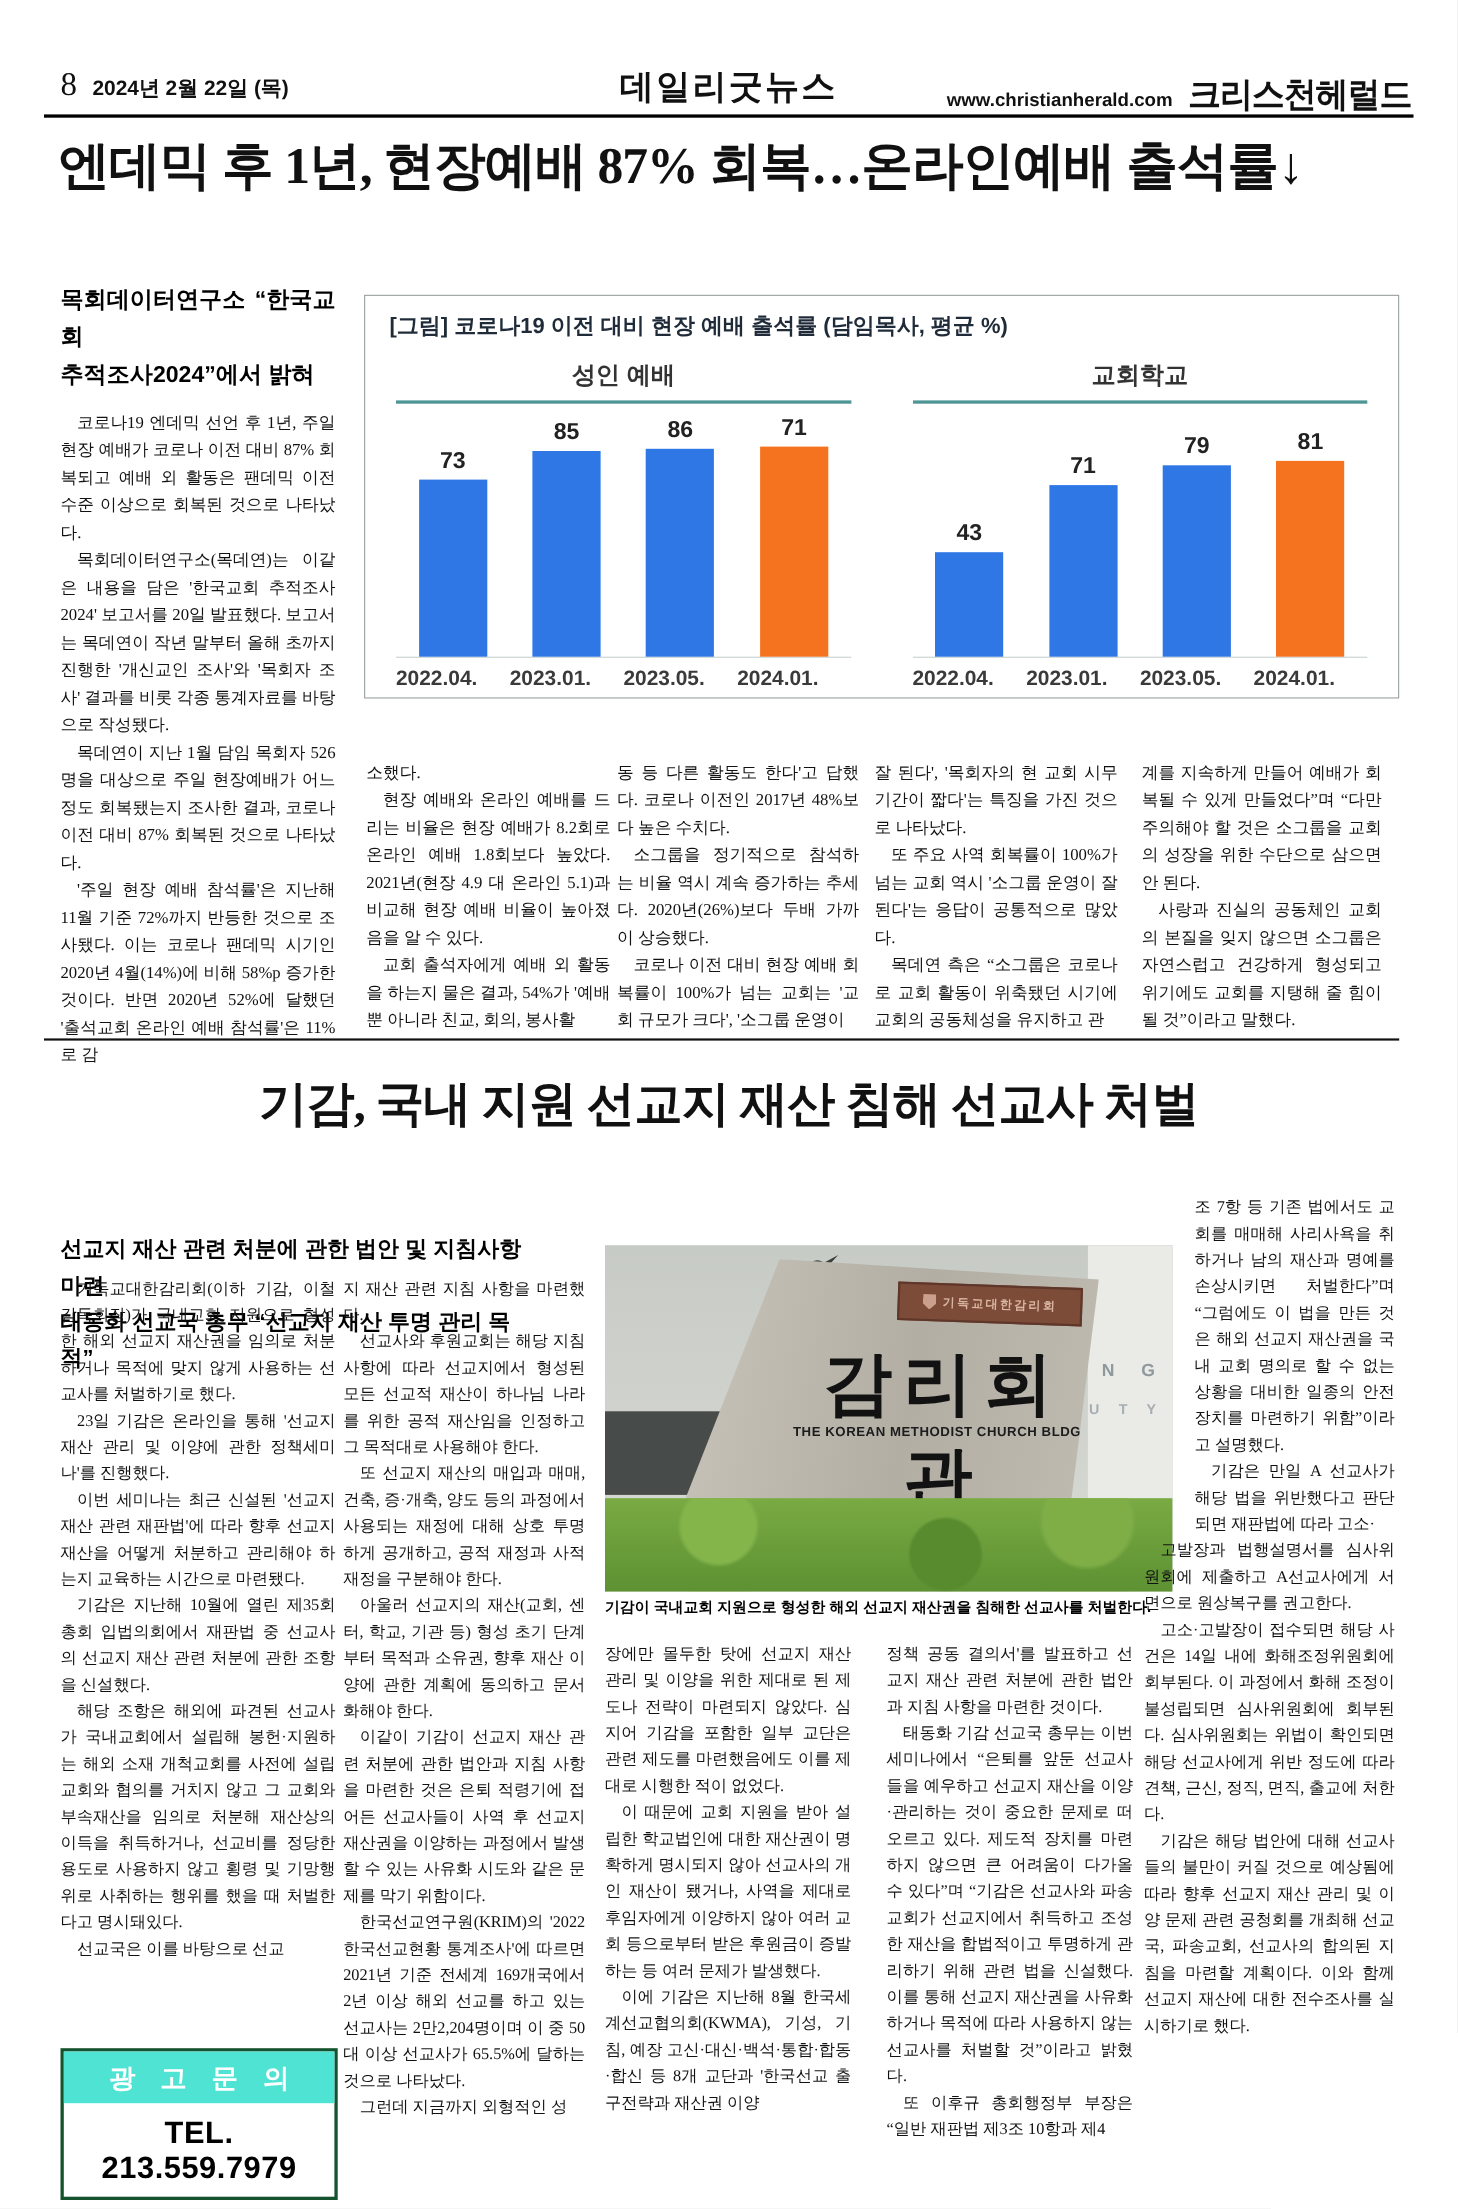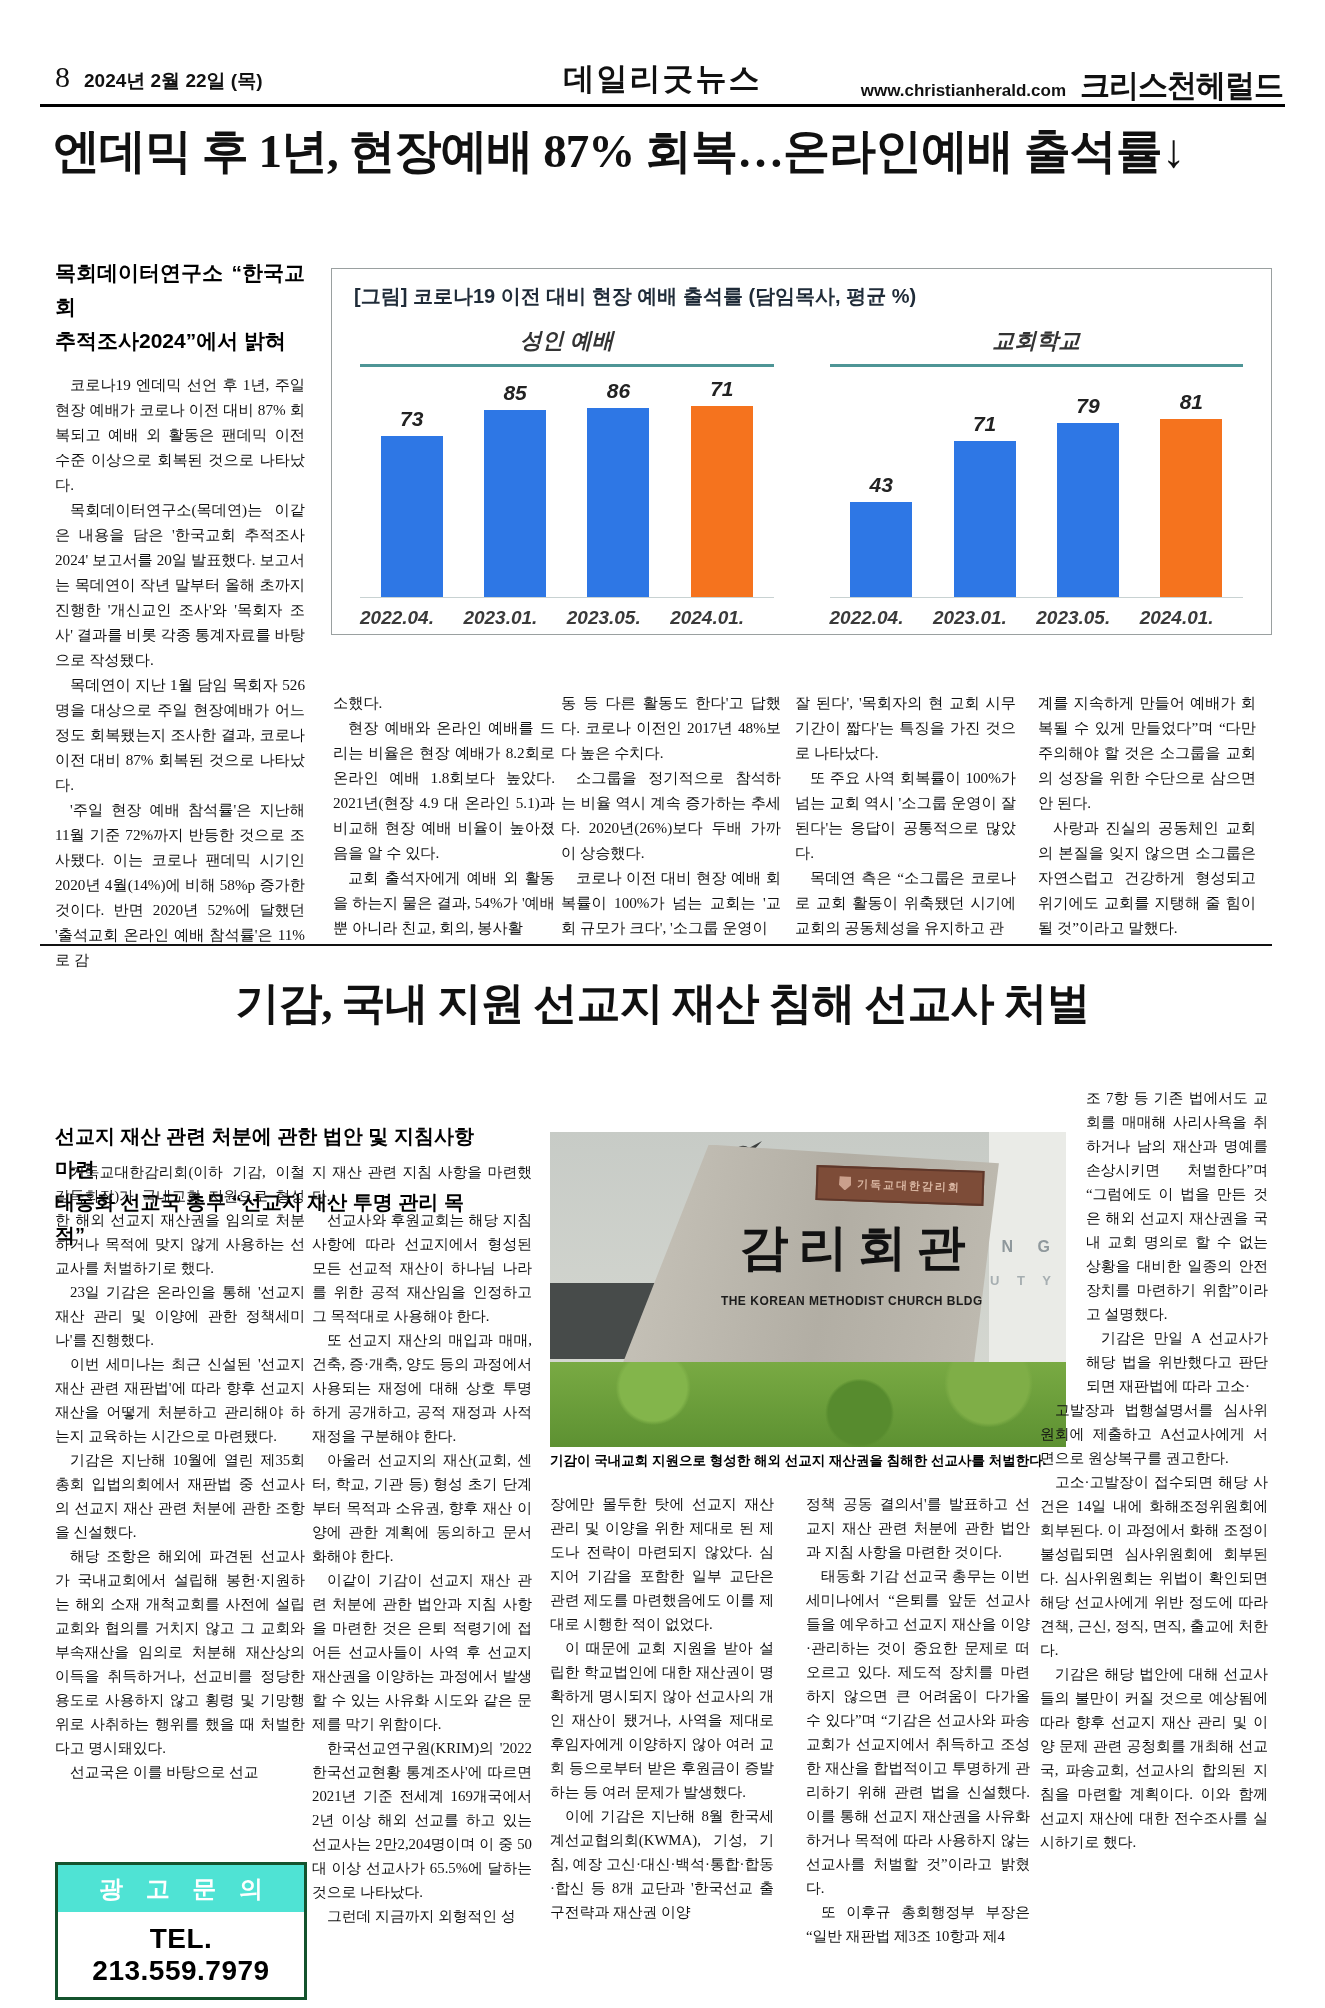--- a/index.html
+++ b/index.html
@@ -29,21 +29,21 @@
   .col{text-align:justify;}
   .a1{font-size:15.2px;line-height:25px;}
   .a2{font-size:14.8px;line-height:24px;}
   .para{margin:0;text-indent:15px;}
   .cont .para:first-child{text-indent:0;}
   .divider2{left:40px;top:944px;width:1232px;height:2px;background:#111;}
 
   
   .chart-box{left:331px;top:268px;width:941px;height:367px;border:1px solid #9aa0a0;box-sizing:border-box;padding:12px 20px 6px 20px;background:#fff;}
   .chart-title{font-size:20px;font-weight:700;color:#1f2b38;margin:2px 0 16px 2px;}
-  .chart-groups{display:flex;gap:56px;padding:0 8px;font-style:italic;}
+  .chart-groups{display:flex;gap:56px;padding:0 8px;}
   .chart-group{flex:1;}
   .group-title{text-align:center;font-size:22px;font-weight:700;color:#333;margin-bottom:8px;}
   .group-rule{height:3px;background:#4e9596;margin-bottom:2px;}
   .bars{display:grid;grid-template-columns:repeat(4,1fr);align-items:end;height:228px;border-bottom:1px solid #c8d2d2;}
   .bar-cell{display:flex;flex-direction:column;align-items:center;justify-content:flex-end;}
   .bar-value{font-size:21px;font-weight:700;color:#222;margin-bottom:5px;font-family:"Liberation Sans","DejaVu Sans",sans-serif;}
   .bar{width:62px;}
   .cats{display:grid;grid-template-columns:repeat(4,1fr);}
   .bar-cat{font-size:19px;font-weight:700;color:#3a3a3a;padding-top:9px;font-family:"Liberation Sans","DejaVu Sans",sans-serif;}
 
@@ -54,21 +54,21 @@
   .ph-letters1{right:6px;top:42%;font-size:16px;letter-spacing:10px;}
   .ph-letters2{right:8px;top:56%;font-size:13px;letter-spacing:7px;color:#a6aeb1;}
   .ph-bldg{position:absolute;left:0;top:48%;width:29%;height:24%;background:#474b4a;}
   .ph-stone{position:absolute;left:13%;top:4%;width:74%;height:74%;
             clip-path:polygon(24% 0,100% 8%,93% 100%,0 100%);
             background:linear-gradient(100deg,#c8c4ba 0%,#b2aea4 55%,#bfbbb1 100%);}
   .ph-plaque{position:absolute;left:52%;top:10%;width:44%;height:15%;background:#7d4c38;border:2px solid #5e372a;
              transform:rotate(2deg);display:flex;align-items:center;justify-content:center;gap:6px;box-sizing:border-box;}
   .ph-plaque-shield{width:12px;height:14px;background:#caa08c;clip-path:polygon(0 0,100% 0,100% 60%,50% 100%,0 60%);}
   .ph-plaque-text{font-family:"Liberation Sans","DejaVu Sans",sans-serif;font-size:11px;font-weight:700;color:#d9b6a2;letter-spacing:2px;white-space:nowrap;}
-  .ph-sign-main{position:absolute;left:26%;top:30%;width:74%;text-align:center;font-weight:900;font-size:49px;letter-spacing:10px;color:#121212;}
+  .ph-sign-main{position:absolute;left:26%;top:30%;width:74%;text-align:center;font-weight:900;font-size:63px;letter-spacing:10px;color:#121212;}
   .ph-sign-sub{position:absolute;left:24%;top:64%;width:76%;text-align:center;font-family:"Liberation Sans","DejaVu Sans",sans-serif;font-size:12px;font-weight:700;letter-spacing:0.5px;color:#1c1c1c;}
   .ph-grass{position:absolute;left:0;bottom:0;width:100%;height:27%;
             background:radial-gradient(circle at 20% 30%,#83b54b 8%,transparent 9%),
                        radial-gradient(circle at 60% 60%,#578b2e 10%,transparent 11%),
                        radial-gradient(circle at 85% 25%,#7fae47 9%,transparent 10%),
                        linear-gradient(#79aa43,#5d9132);}
   .ph-bird{position:absolute;left:33%;top:2%;width:46px;height:30px;}
   .caption{left:550px;top:1452px;width:516px;font-family:"Liberation Sans","DejaVu Sans",sans-serif;
            font-size:13.5px;font-weight:700;color:#000;}
 

